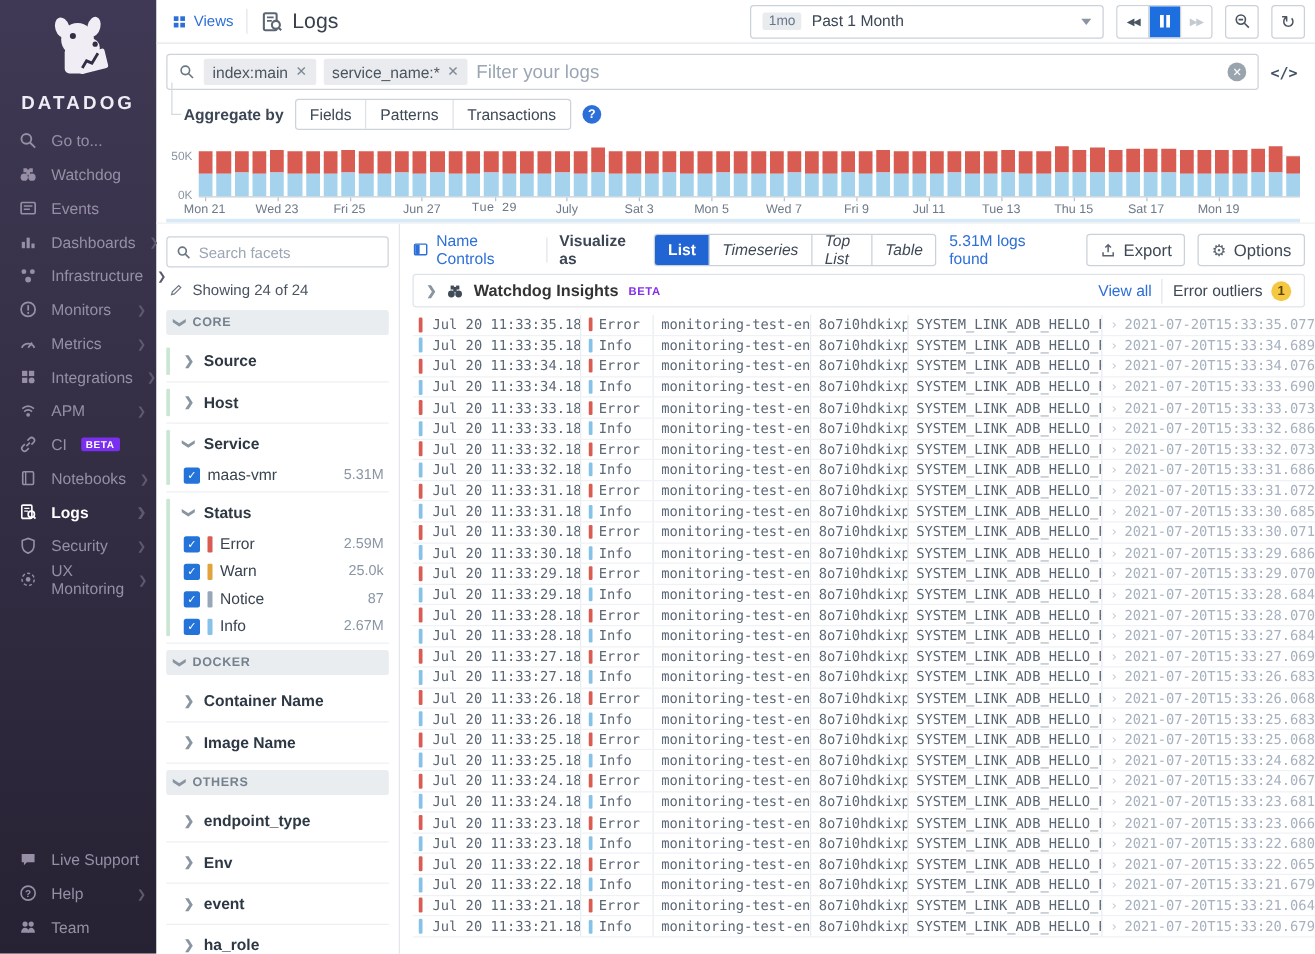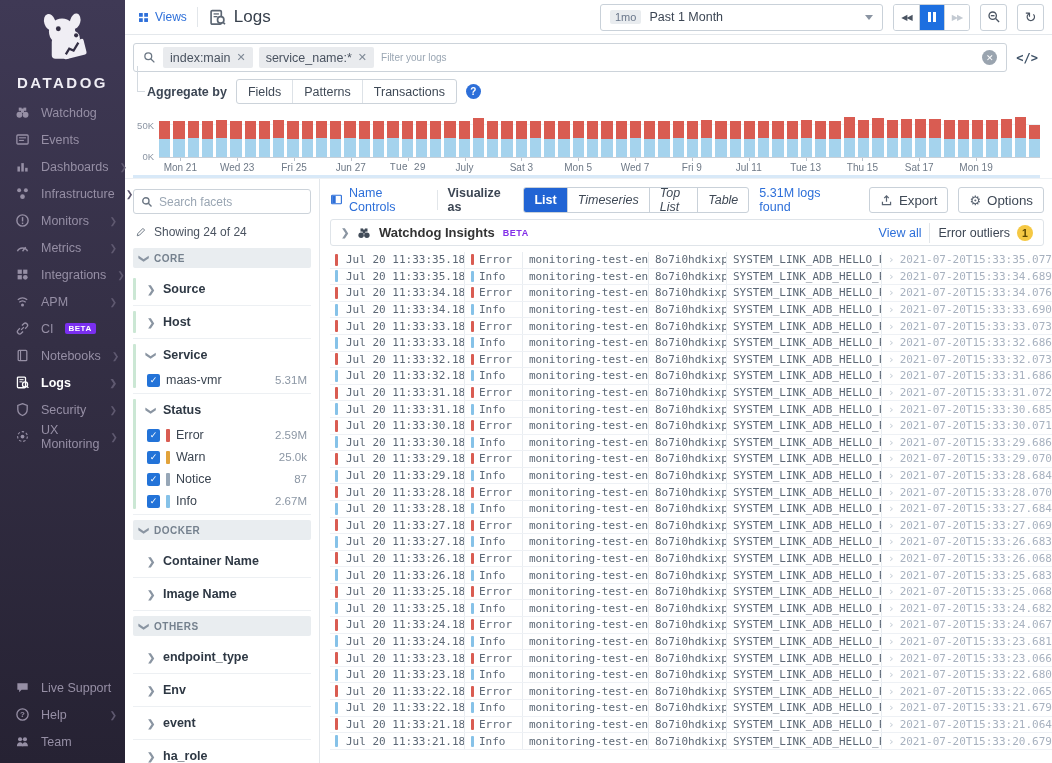--- a/index.html
+++ b/index.html
@@ -43,21 +43,21 @@
   .pause-bars i { width:3px; height:10px; background:currentColor; }
   .icon-btn { width:27px; height:27px; border:1px solid #c9d1d9; border-radius:3px; display:flex; align-items:center; justify-content:center; color:#4a5462; background:#fff; cursor:pointer; }
 
   
   .search-section { flex:none; padding:8px 14px 6px 8px; }
   .search-row { display:flex; align-items:center; gap:9px; }
   .search-box { flex:1; border:1px solid #ccd3da; border-radius:3px; height:29px; display:flex; align-items:center; padding:0 9px; gap:7px; }
   .search-box .icon { color:#6b7683; width:13px; height:13px; flex:none; }
   .chip { background:#e9ebee; border-radius:2px; height:21px; padding:0 7px; font-size:12.5px; color:#4a5360; display:flex; align-items:center; gap:6px; cursor:pointer; white-space:nowrap; }
   .chip .x { color:#7e8895; font-size:11px; }
-  .filter-input { border:none; outline:none; flex:1; font-size:10px; color:#333; font-family:"Liberation Sans",sans-serif; min-width:60px; }
+  .filter-input { border:none; outline:none; flex:1; font-size:15px; color:#333; font-family:"Liberation Sans",sans-serif; min-width:60px; }
   .filter-input::placeholder { color:#9aa6b3; }
   .clear-btn { width:15px; height:15px; border-radius:50%; background:#9aa4af; color:#fff; font-size:9px; display:flex; align-items:center; justify-content:center; flex:none; cursor:pointer; }
   .code-btn { font-family:"DejaVu Sans Mono",monospace; font-size:12px; font-weight:bold; color:#3e5166; cursor:pointer; }
   .aggregate-row { margin-top:7px; display:flex; align-items:center; gap:9px; padding-left:14px; position:relative; }
   .connector { position:absolute; left:4px; top:-13px; width:8px; height:26px; border-left:1px solid #d4dae0; border-bottom:1px solid #d4dae0; }
   .agg-label { font-weight:700; color:#3c4654; }
   .seg-group { display:flex; border:1px solid #ccd3da; border-radius:3px; overflow:hidden; height:25px; background:#fff; }
   .seg { padding:0 11px; display:flex; align-items:center; color:#3f4956; cursor:pointer; }
   .seg + .seg { border-left:1px solid #dde2e7; }
   .help-dot { width:15px; height:15px; border-radius:50%; background:#2d6fd9; color:#fff; font-size:10px; font-weight:bold; display:flex; align-items:center; justify-content:center; cursor:pointer; }
@@ -66,21 +66,21 @@
   .histogram { flex:none; padding:2px 12px 0 8px; }
   .chart-wrap { display:flex; }
   .ylabels { width:26px; position:relative; flex:none; font-size:9.5px; color:#8b95a3; }
   .ylabels span { position:absolute; right:5px; }
   .plot { flex:1; position:relative; height:46px; }
   .gridline { position:absolute; left:0; right:0; bottom:33px; height:1px; background:#edf1f4; }
   .bars { position:absolute; inset:0; display:flex; gap:3px; align-items:flex-end; border-bottom:1px solid #c8d0d8; }
   .bar { flex:1; display:flex; flex-direction:column; justify-content:flex-end; cursor:crosshair; }
   .bar .seg-e { background:#d95c52; }
   .bar .seg-i { background:#a5d3ed; }
-  .xaxis { position:relative; height:16px; margin-left:26px; }
+  .xaxis { position:relative; height:16px; margin-left:9px; }
   .xtick { position:absolute; top:0; width:1px; height:3px; background:#b9c2cc; }
   .xlabel { position:absolute; top:4px; transform:translateX(-50%); font-size:10px; color:#6e7987; white-space:nowrap; }
   .range-strip { height:3px; background:#d8e9f8; margin-top:1px; }
 
   
   .content-row { flex:1; display:flex; min-height:0; border-top:1px solid #eef1f4; }
 
   .facets-panel { width:195px; flex:none; border-right:1px solid #e3e7eb; padding:10px 8px 0; overflow:hidden; }
   .facet-search { height:25px; border:1px solid #ccd3da; border-radius:3px; display:flex; align-items:center; gap:6px; padding:0 7px; }
   .facet-search .icon { color:#6b7683; width:12px; height:12px; flex:none; }
@@ -154,20 +154,29 @@
           <rect x="31" y="33" width="25" height="17" rx="2"></rect>
           <polyline points="34,45 39,40 43,43 50,36" fill="none" stroke="#332e44" stroke-width="2.4"></polyline>
         </g>
         <circle cx="27" cy="20" r="2.6" fill="#332e44"></circle>
         <circle cx="46" cy="27" r="2.2" fill="#332e44"></circle>
       </svg>
     </span>
     <div class="brand-name">DATADOG</div>
   </div>
   <nav class="nav" id="nav-main">
+      <div class="nav-item">
+        <span class="icon">
+          <svg viewBox="0 0 16 16" width="15" height="15">
+            <circle cx="6.5" cy="6.5" r="4.2" fill="none" stroke="currentColor" stroke-width="1.6"></circle>
+            <line x1="9.8" y1="9.8" x2="14" y2="14" stroke="currentColor" stroke-width="1.6"></line>
+          </svg>
+        </span>
+        <span>Go to...</span>
+      </div>
       <div class="nav-item">
         <span class="icon">
           <svg viewBox="0 0 16 16" width="15" height="15">
             <g fill="currentColor">
               <rect x="4" y="2.8" width="3" height="3.4"></rect>
               <rect x="9" y="2.8" width="3" height="3.4"></rect>
               <rect x="6.4" y="3.8" width="3.2" height="4.6"></rect>
               <circle cx="4.7" cy="10.4" r="3.1"></circle>
               <circle cx="11.3" cy="10.4" r="3.1"></circle>
             </g>

